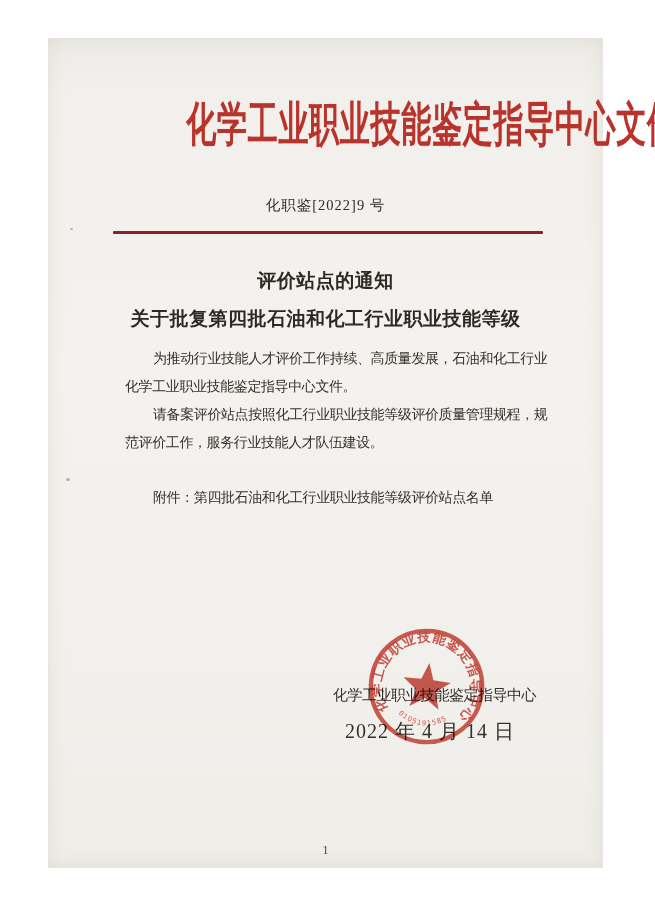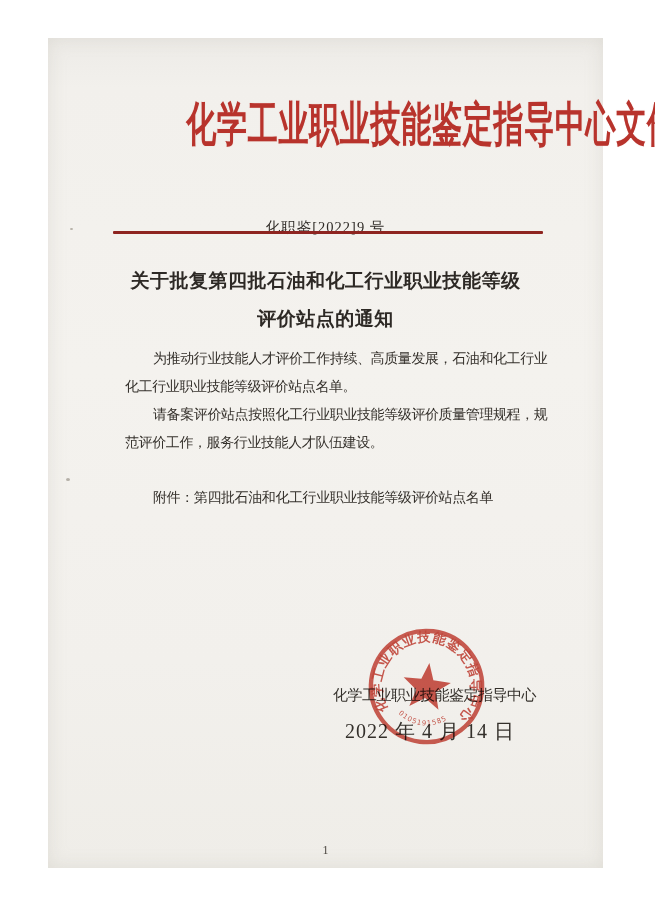--- a/index.html
+++ b/index.html
@@ -17,21 +17,21 @@
     position:absolute;top:55px;left:0;width:100%;text-align:center;
     white-space:nowrap;
   }
   .org-header span{
     display:inline-block;font-size:47px;font-weight:bold;color:#b8332c;
     transform:scaleX(0.64);transform-origin:center;letter-spacing:1px;
     text-shadow:0 0 1px rgba(184,51,44,0.35);
   }
   .doc-number{
     position:absolute;top:158px;left:0;width:100%;text-align:center;
-    font-size:14.5px;color:#2f2b27;letter-spacing:1px;margin-top:22px;
+    font-size:14.5px;color:#2f2b27;letter-spacing:1px;
   }
   .red-rule{
     position:absolute;top:193px;left:65px;width:430px;height:3px;
     background:#8e2420;border-radius:1px;
   }
   .doc-title{
     position:absolute;top:224px;left:0;width:100%;text-align:center;
     font-size:19px;font-weight:bold;color:#2d2925;line-height:38px;letter-spacing:0.5px;
   }
   .body-block{
@@ -67,27 +67,27 @@
 
   <div class="org-header">
     <span>化学工业职业技能鉴定指导中心文件</span>
   </div>
 
   <div class="doc-number">化职鉴[2022]9 号</div>
 
   <div class="red-rule"></div>
 
   <div class="doc-title">
+    <div>评价站点的通知</div>
     <div>关于批复第四批石油和化工行业职业技能等级</div>
-    <div>评价站点的通知</div>
   </div>
 
   <div class="body-block">
     <div class="body-line indent">为推动行业技能人才评价工作持续、高质量发展，石油和化工行业</div>
-    <div class="body-line">化工行业职业技能等级评价站点名单。</div>
+    <div class="body-line">化学工业职业技能鉴定指导中心文件。</div>
     <div class="body-line indent">请备案评价站点按照化工行业职业技能等级评价质量管理规程，规</div>
     <div class="body-line">范评价工作，服务行业技能人才队伍建设。</div>
     <div class="attachment">附件：第四批石油和化工行业职业技能等级评价站点名单</div>
   </div>
 
   <div class="issuer">化学工业职业技能鉴定指导中心</div>
   <div class="issue-date">2022 年 4 月 14 日</div>
 
   <svg class="seal" viewBox="0 0 200 200" xmlns="http://www.w3.org/2000/svg">
     <defs>

